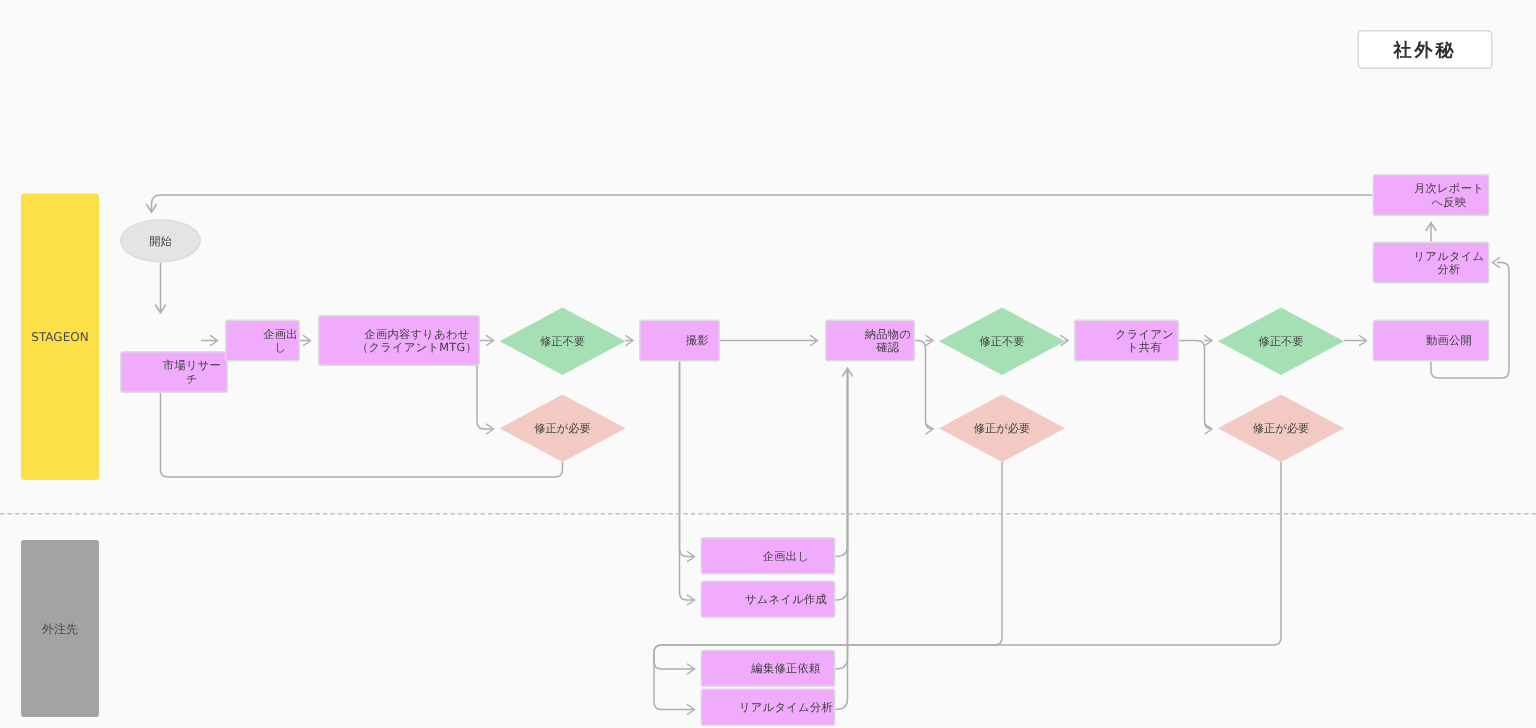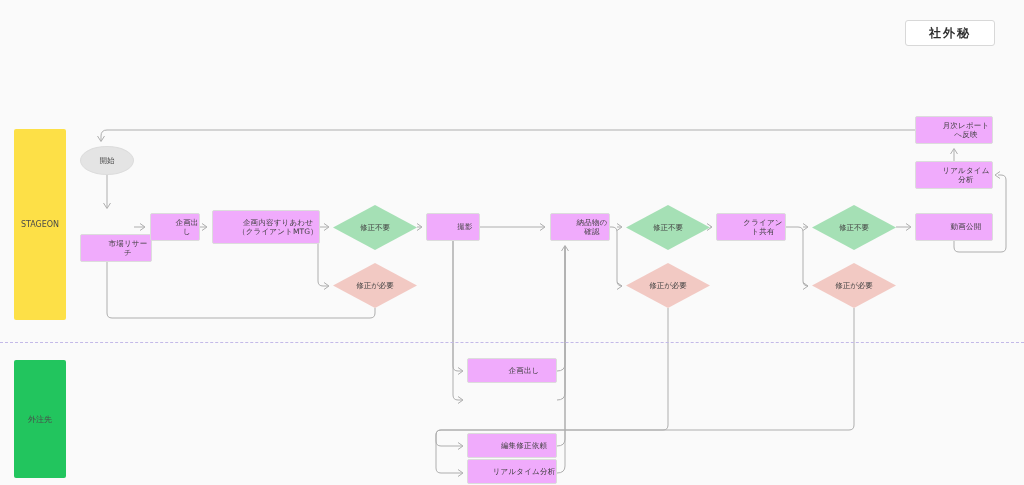--- a/index.html
+++ b/index.html
@@ -65,21 +65,21 @@
     box-sizing: border-box;
     display: flex;
     align-items: center;
     justify-content: center;
     font-size: 8px;
     color: #4a4a4a;
     border-radius: 2px;
     z-index: 1;
   }
   .lane-blue { background: #fde047; }
-  .lane-yellow { background: #22c55e; }
+  .lane-yellow { background: #a3a3a3; }
   .badge {
     position: absolute;
     box-sizing: border-box;
     display: flex;
     align-items: center;
     justify-content: center;
     background: #ffffff;
     border: 1px solid #d8d8d8;
     border-radius: 3px;
     font-size: 12px;
@@ -273,20 +273,23 @@
   </div>
 
   <div class="node proc" style="left:915px; top:116px; width:78px; height:28px;">
     <span>月次レポートへ反映</span>
   </div>
 
   <div class="node proc" style="left:467px; top:358px; width:90px; height:25px;">
     <span>企画出し</span>
   </div>
 
+  <div class="node proc" style="left:467px; top:387px; width:90px; height:25px;">
+    <span>サムネイル作成</span>
+  </div>
 
   <div class="node proc" style="left:467px; top:433px; width:90px; height:25px;">
     <span>編集修正依頼</span>
   </div>
 
   <div class="node proc" style="left:467px; top:459px; width:90px; height:25px;">
     <span>リアルタイム分析</span>
   </div>
 
 </div>

